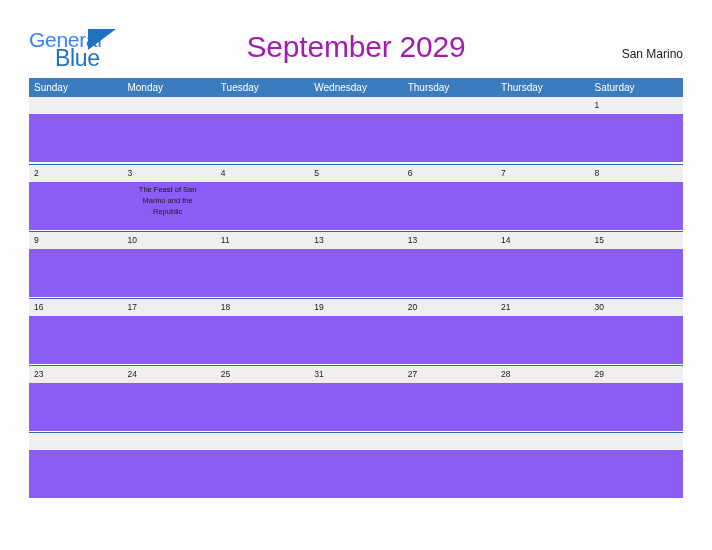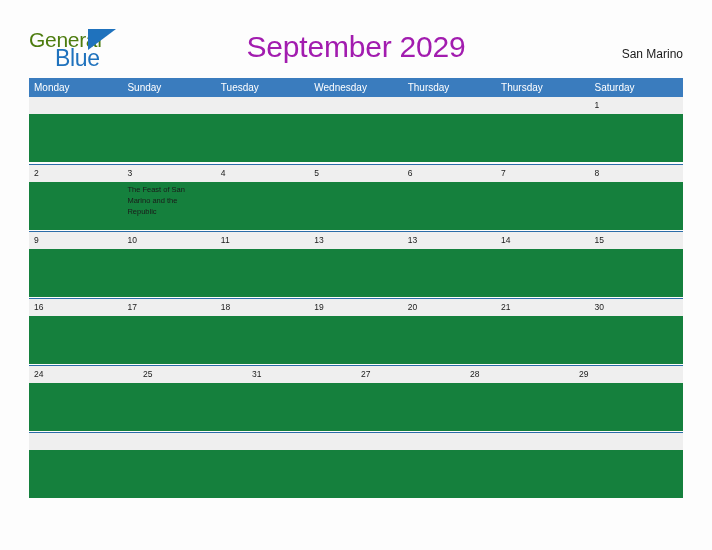--- a/index.html
+++ b/index.html
@@ -31,21 +31,21 @@
     top: 28px;
     width: 120px;
     height: 42px;
   }
   .logo-general {
     position: absolute;
     left: 0;
     top: 0;
     font-size: 21px;
     letter-spacing: -0.3px;
-    color: #4d7c0f;
+    color: #3b82f6;
     line-height: 24px;
   }
   .logo-blue {
     position: absolute;
     left: 26px;
     top: 18px;
     font-size: 23px;
     letter-spacing: -0.3px;
     color: #1f72bd;
     line-height: 24px;
@@ -130,21 +130,22 @@
     line-height: 17px;
     color: #1a1a1a;
     padding-left: 5px;
     box-sizing: border-box;
   }
 
   .events-band {
     display: flex;
     width: 654px;
     height: 48px;
-    background: #15803d;
+    background: #8b5cf6;
+    text-align: center;
   }
   .event-cell {
     flex: 1 1 0;
     padding: 2px 8px 0 5px;
     box-sizing: border-box;
   }
   .event-text {
     font-size: 7.5px;
     line-height: 11px;
     color: #1a1a1a;
@@ -164,22 +165,22 @@
 
   <div class="month-title">September 2029</div>
 
   <div class="region-label">San Marino</div>
 
 </div>
 
 <div class="calendar">
 
   <div class="weekday-row">
+    <div class="weekday-cell">Sunday</div>
     <div class="weekday-cell">Monday</div>
-    <div class="weekday-cell">Sunday</div>
     <div class="weekday-cell">Tuesday</div>
     <div class="weekday-cell">Wednesday</div>
     <div class="weekday-cell">Thursday</div>
     <div class="weekday-cell">Thursday</div>
     <div class="weekday-cell">Saturday</div>
   </div>
 
   <div id="weeks-container">
       <div class="week-row first">
         <div class="date-band">
@@ -258,20 +259,21 @@
           <div class="event-cell"></div>
           <div class="event-cell"></div>
           <div class="event-cell"></div>
           <div class="event-cell"></div>
           <div class="event-cell"></div>
           <div class="event-cell"></div>
         </div>
       </div>
       <div class="week-row">
         <div class="date-band">
+          <div class="day-num">23</div>
           <div class="day-num">24</div>
           <div class="day-num">25</div>
           <div class="day-num">31</div>
           <div class="day-num">27</div>
           <div class="day-num">28</div>
           <div class="day-num">29</div>
         </div>
         <div class="events-band">
           <div class="event-cell"></div>
           <div class="event-cell"></div>

